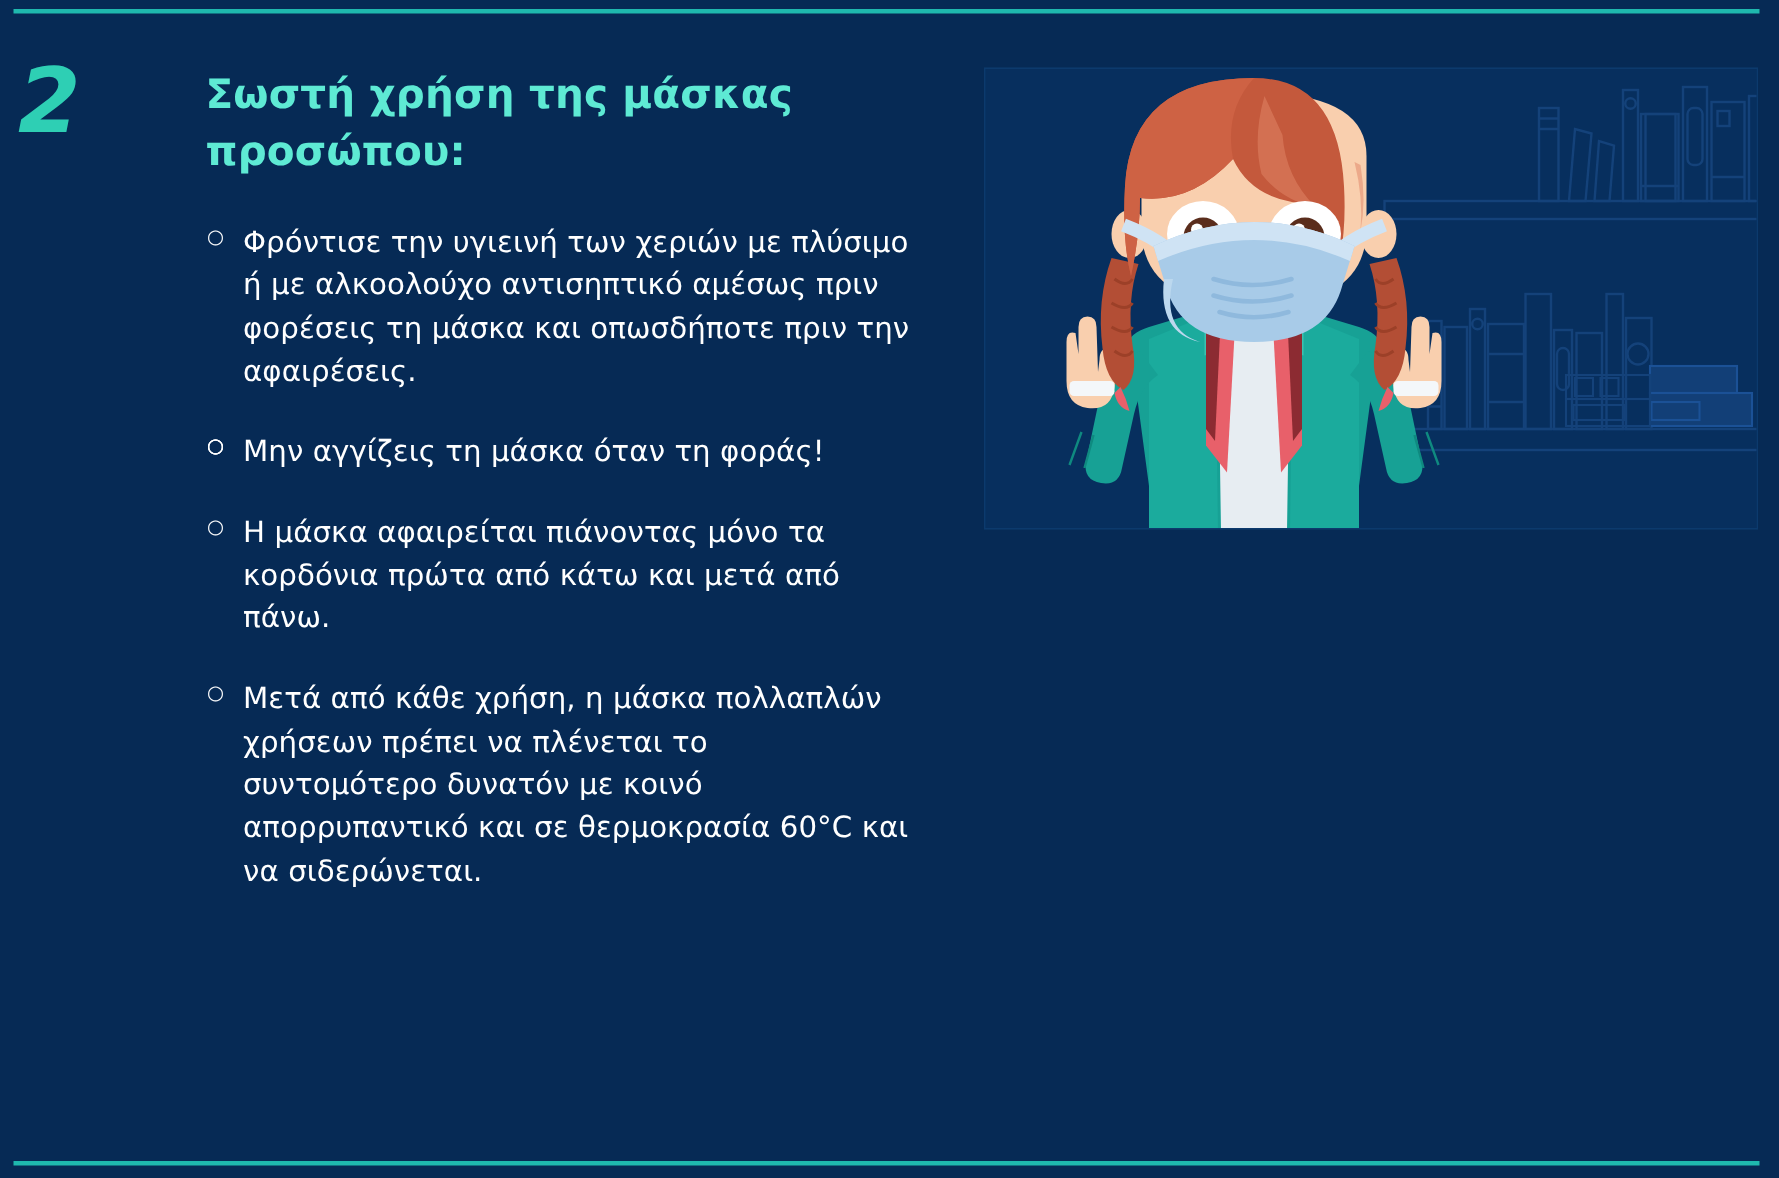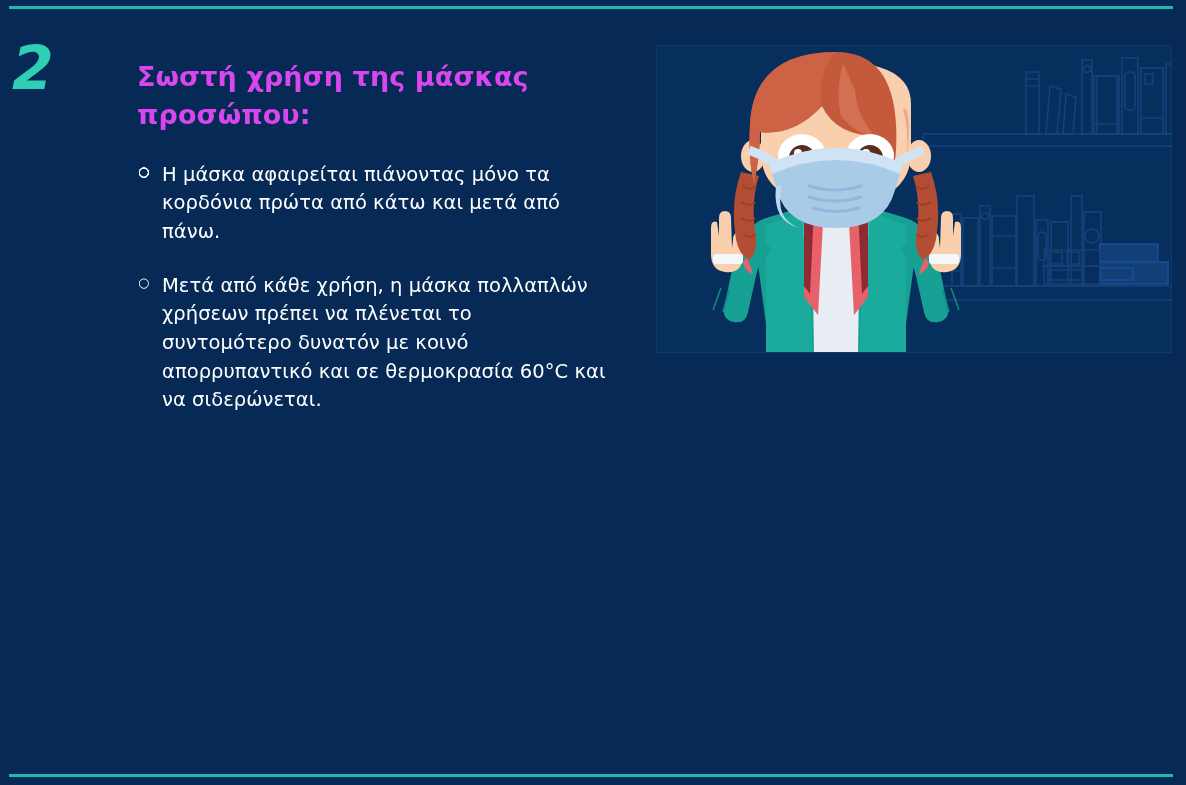--- a/index.html
+++ b/index.html
@@ -51,25 +51,25 @@
 
   
   .text-col {
     position: absolute;
     left: 137px;
     top: 45px;
     width: 470px;
   }
 
   .heading {
-    margin: 13px 0 26px 0;
+    margin: 0 0 26px 0;
     font-size: 27px;
     font-weight: bold;
     line-height: 1.42;
-    color: #d946ef;
+    color: #5eead4;
     letter-spacing: 0.1px;
   }
 
   ul.bullets {
     list-style: none;
     margin: 0;
     padding: 0;
   }
   ul.bullets li {
     position: relative;
@@ -113,29 +113,31 @@
 
   <div class="step-number">2</div>
 
   <div class="text-col">
 
     <h1 class="heading">Σωστή χρήση της μάσκας προσώπου:</h1>
 
     <ul class="bullets">
       <li>
         <span class="marker">○</span>
-      </li>
-      <li>
-        <span class="marker">○</span>
-      </li>
-      <li>
-        <span class="marker">○</span>
-      </li>
-      <li>
-        <span class="marker">○</span>
+        <span>Φρόντισε την υγιεινή των χεριών με πλύσιμο ή με αλκοολούχο αντισηπτικό αμέσως πριν φορέσεις τη μάσκα και οπωσδήποτε πριν την αφαιρέσεις.</span>
+      </li>
+      <li>
+        <span class="marker">○</span>
+      </li>
+      <li>
+        <span class="marker">○</span>
+      </li>
+      <li>
+        <span class="marker">○</span>
+        <span>Μην αγγίζεις τη μάσκα όταν τη φοράς!</span>
       </li>
       <li>
         <span class="marker">○</span>
         <span>Η μάσκα αφαιρείται πιάνοντας μόνο τα κορδόνια πρώτα από κάτω και μετά από πάνω.</span>
       </li>
       <li>
         <span class="marker">○</span>
         <span>Μετά από κάθε χρήση, η μάσκα πολλαπλών χρήσεων πρέπει να πλένεται το συντομότερο δυνατόν με κοινό απορρυπαντικό και σε θερμοκρασία 60°C και να σιδερώνεται.</span>
       </li>
     </ul>

